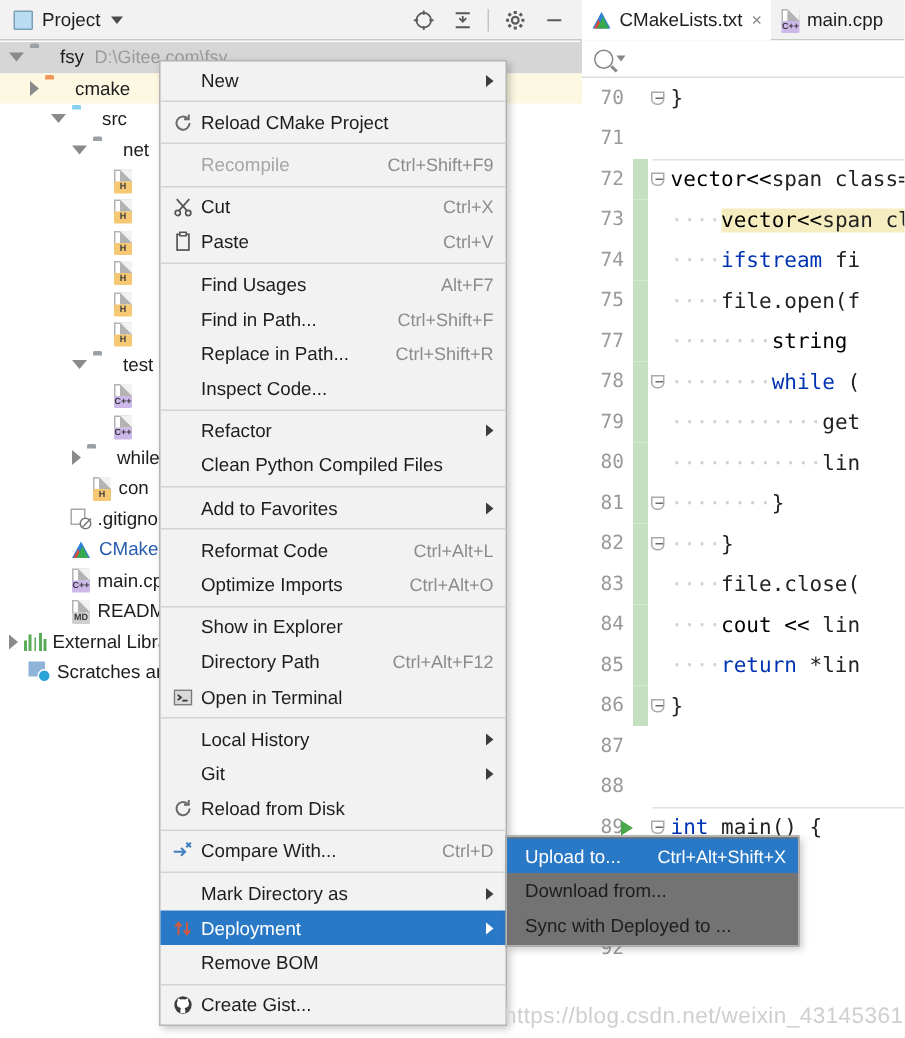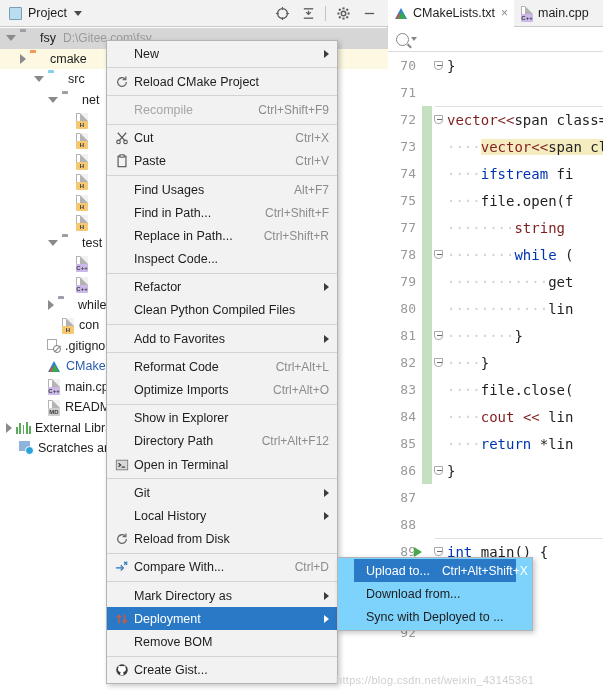--- a/index.html
+++ b/index.html
@@ -136,22 +136,22 @@
     width: 0; height: 0; margin-left: 10px;
     border-top: 4px solid transparent; border-bottom: 4px solid transparent;
     border-left: 5px solid #3c3c3c;
   }
   .mi.selected .mi-arrow { border-left-color: #ffffff; }
   .msep { height: 1px; background: #d3d3d3; margin: 2px 0; }
 
   
   #submenu {
     position: absolute; left: 337px; top: 557px; width: 196px;
-    background: #7dd3fc; border: 1px solid #b4b4b4;
-    box-shadow: 2px 2px 5px rgba(0,0,0,0.22); padding: 1px 16px;
+    background: #737373; border: 1px solid #b4b4b4;
+    box-shadow: 2px 2px 5px rgba(0,0,0,0.22); padding: 1px 0;
     z-index: 40;
   }
   #submenu .mi { padding-left: 12px; }
 
   
   #editor-panel {
     position: absolute; left: 388px; top: 0; width: 215px; height: 692px;
     background: #ffffff;
   }
   #tab-bar {
@@ -183,29 +183,29 @@
   .fold-box::after { content:""; position:absolute; left:1.5px; top:3px; width:5px;height:1px;background:#6a6a6a; }
   .fold-box.open { border-radius: 0 0 4px 4px; }
   .fold-box.down { border-radius: 0 0 4px 4px; }
   .run-mark { position:absolute; left: 26px; width:0;height:0;
     border-top:5px solid transparent;border-bottom:5px solid transparent;border-left:8px solid #49a849; }
   .code-text {
     flex: 1 1 auto; font-family: "DejaVu Sans Mono", monospace; font-size: 14px;
     white-space: pre; color: #222222; padding-left: 2px; letter-spacing: 0px;
   }
   .k { color: #0033b3; }
-  .ty { color: #7f1d1d; }
+  .ty { color: #000000; }
   .num { color: #1750eb; }
   .hlcode { background: #f5ecc0; }
   .dot { color: #d0d0d0; }
   .line-sep { position:absolute; left:47px; right:0; top:0; height:1px; background:#e0e0e0; }
 
   #watermark {
     position: absolute; left: 336px; bottom: 6px; width: 267px;
-    font-size: 11px; color: #cfcfcf; font-family: "Liberation Sans", sans-serif;
+    font-size: 15px; color: #cfcfcf; font-family: "Liberation Sans", sans-serif;
     letter-spacing: 0.3px; z-index: 60; pointer-events: none;
   }
 </style>
 </head>
 <body>
 
 <div id="root">
 
   <div id="project-panel">
 
@@ -720,26 +720,26 @@
             <rect x="1.5" y="2.5" width="13" height="11" fill="#d9d9d9" stroke="#777" stroke-width="1"></rect>
             <path d="M4 6 L6.5 8 L4 10" fill="none" stroke="#333" stroke-width="1.3"></path>
             <line x1="7.5" y1="10.4" x2="11.5" y2="10.4" stroke="#333" stroke-width="1.3"></line>
           </svg>
         </span>
         <span class="mi-label">Open in Terminal</span>
       </div>
       <div class="msep"></div>
       <div class="mi">
         <span class="mi-icon"></span>
+        <span class="mi-label">Local History</span>
+        <span class="mi-arrow"></span>
+      </div>
+      <div class="mi">
+        <span class="mi-icon"></span>
         <span class="mi-label">Git</span>
-        <span class="mi-arrow"></span>
-      </div>
-      <div class="mi">
-        <span class="mi-icon"></span>
-        <span class="mi-label">Local History</span>
         <span class="mi-arrow"></span>
       </div>
       <div class="mi">
         <span class="mi-icon">
           <svg width="14" height="14" viewBox="0 0 16 16">
             <path d="M13 8a5 5 0 1 1-1.6-3.6" fill="none" stroke="#6a6a6a" stroke-width="1.5"></path>
             <path d="M12.4 1.6 L12.4 5.2 L8.8 5.2" fill="none" stroke="#6a6a6a" stroke-width="1.5"></path>
           </svg>
         </span>
         <span class="mi-label">Reload from Disk</span>

